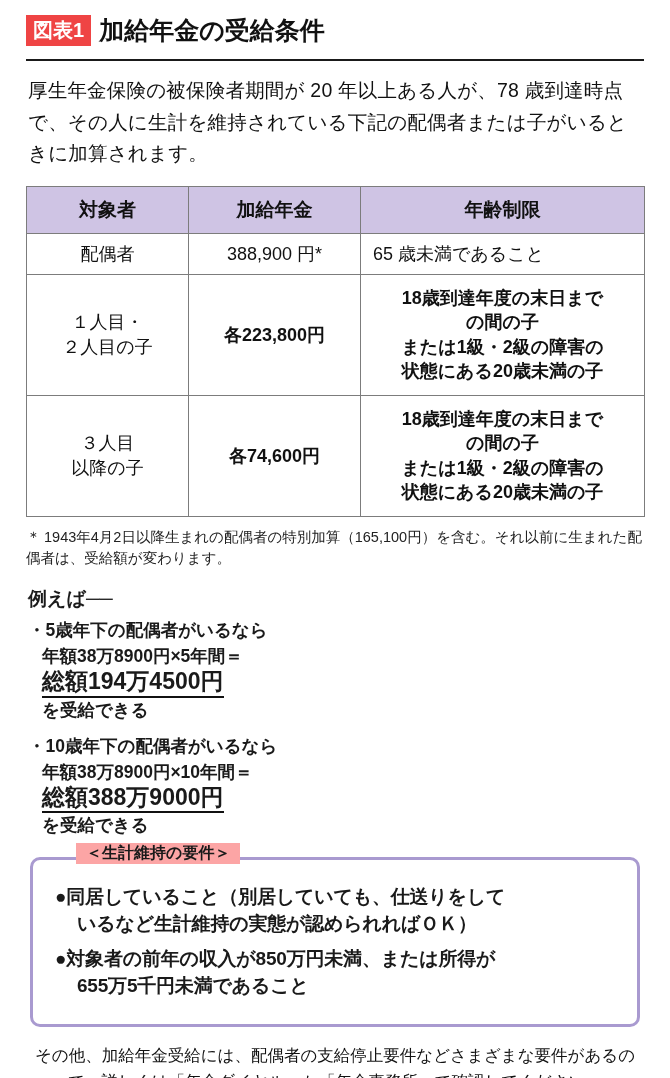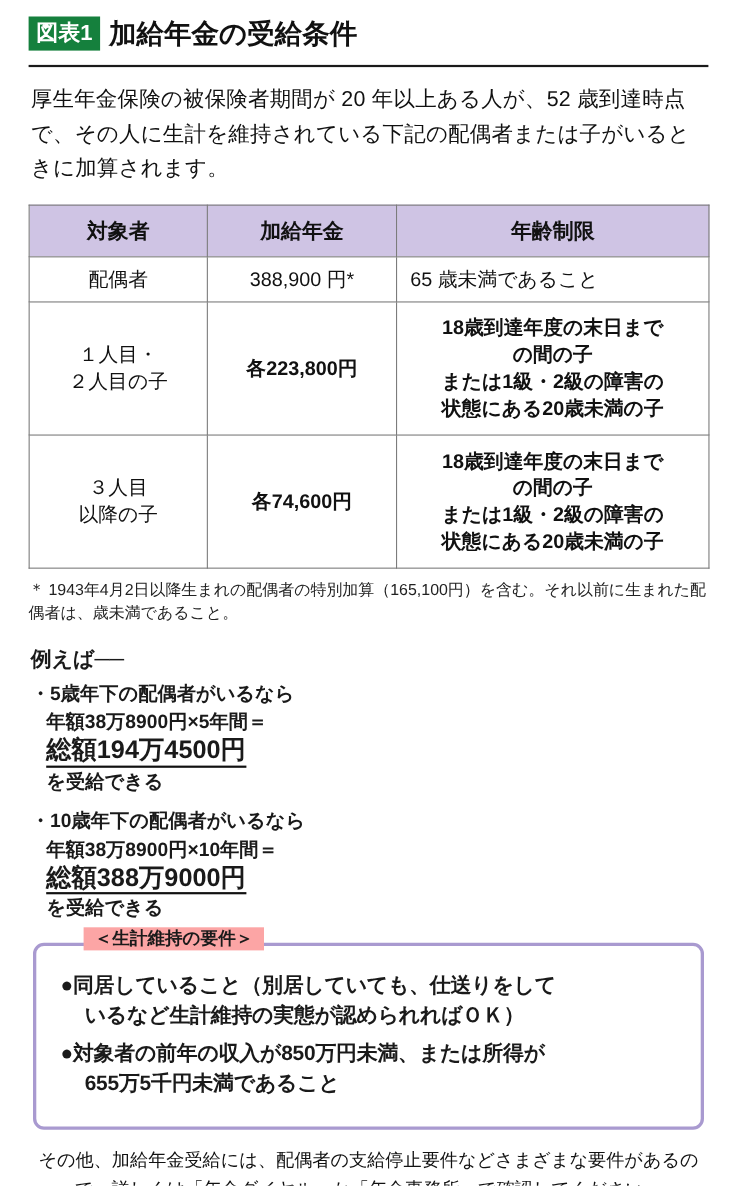--- a/index.html
+++ b/index.html
@@ -23,21 +23,21 @@
   }
 
   
   .title-row {
     display: flex;
     align-items: center;
     gap: 8px;
     margin-bottom: 12px;
   }
   .title-badge {
-    background: #15803d;
+    background: #ef4444;
     color: #ffffff;
     font-weight: bold;
     font-size: 20px;
     line-height: 1;
     padding: 5px 7px 6px 7px;
     letter-spacing: 0px;
   }
   .title-text {
     font-size: 25px;
     font-weight: bold;
@@ -184,21 +184,21 @@
 <body>
 
 <div class="page">
 
   <div class="title-row">
     <span class="title-badge">図表1</span>
     <span class="title-text">加給年金の受給条件</span>
   </div>
   <hr class="title-rule">
 
-  <p class="intro">厚生年金保険の被保険者期間が 20 年以上ある人が、52 歳到達時点で、その人に生計を維持されている下記の配偶者または子がいるときに加算されます。</p>
+  <p class="intro">厚生年金保険の被保険者期間が 20 年以上ある人が、78 歳到達時点で、その人に生計を維持されている下記の配偶者または子がいるときに加算されます。</p>
 
   <table class="main">
     <colgroup>
       <col class="col-a">
         <col class="col-b">
         <col class="col-c">
     </colgroup>
     <thead>
       <tr>
         <th>対象者</th>
@@ -235,21 +235,21 @@
           <span>18歳到達年度の末日まで</span><br>
           <span>の間の子</span><br>
           <span>または1級・2級の障害の</span><br>
           <span>状態にある20歳未満の子</span>
         </td>
       </tr>
     </tbody>
   </table>
 
   <p class="footnote">
-    <span class="star">＊</span><span>1943年4月2日以降生まれの配偶者の特別加算（165,100円）を含む。それ以前に生まれた配偶者は、歳未満であること。</span>
+    <span class="star">＊</span><span>1943年4月2日以降生まれの配偶者の特別加算（165,100円）を含む。それ以前に生まれた配偶者は、受給額が変わります。</span>
   </p>
 
   <div class="example-head">例えば──</div>
 
   <div class="example-item">・5歳年下の配偶者がいるなら</div>
   <div class="example-calc">
     <span>年額38万8900円×5年間＝</span>
     <span class="calc-total">総額194万4500円</span>
     <span>を受給できる</span>
   </div>

